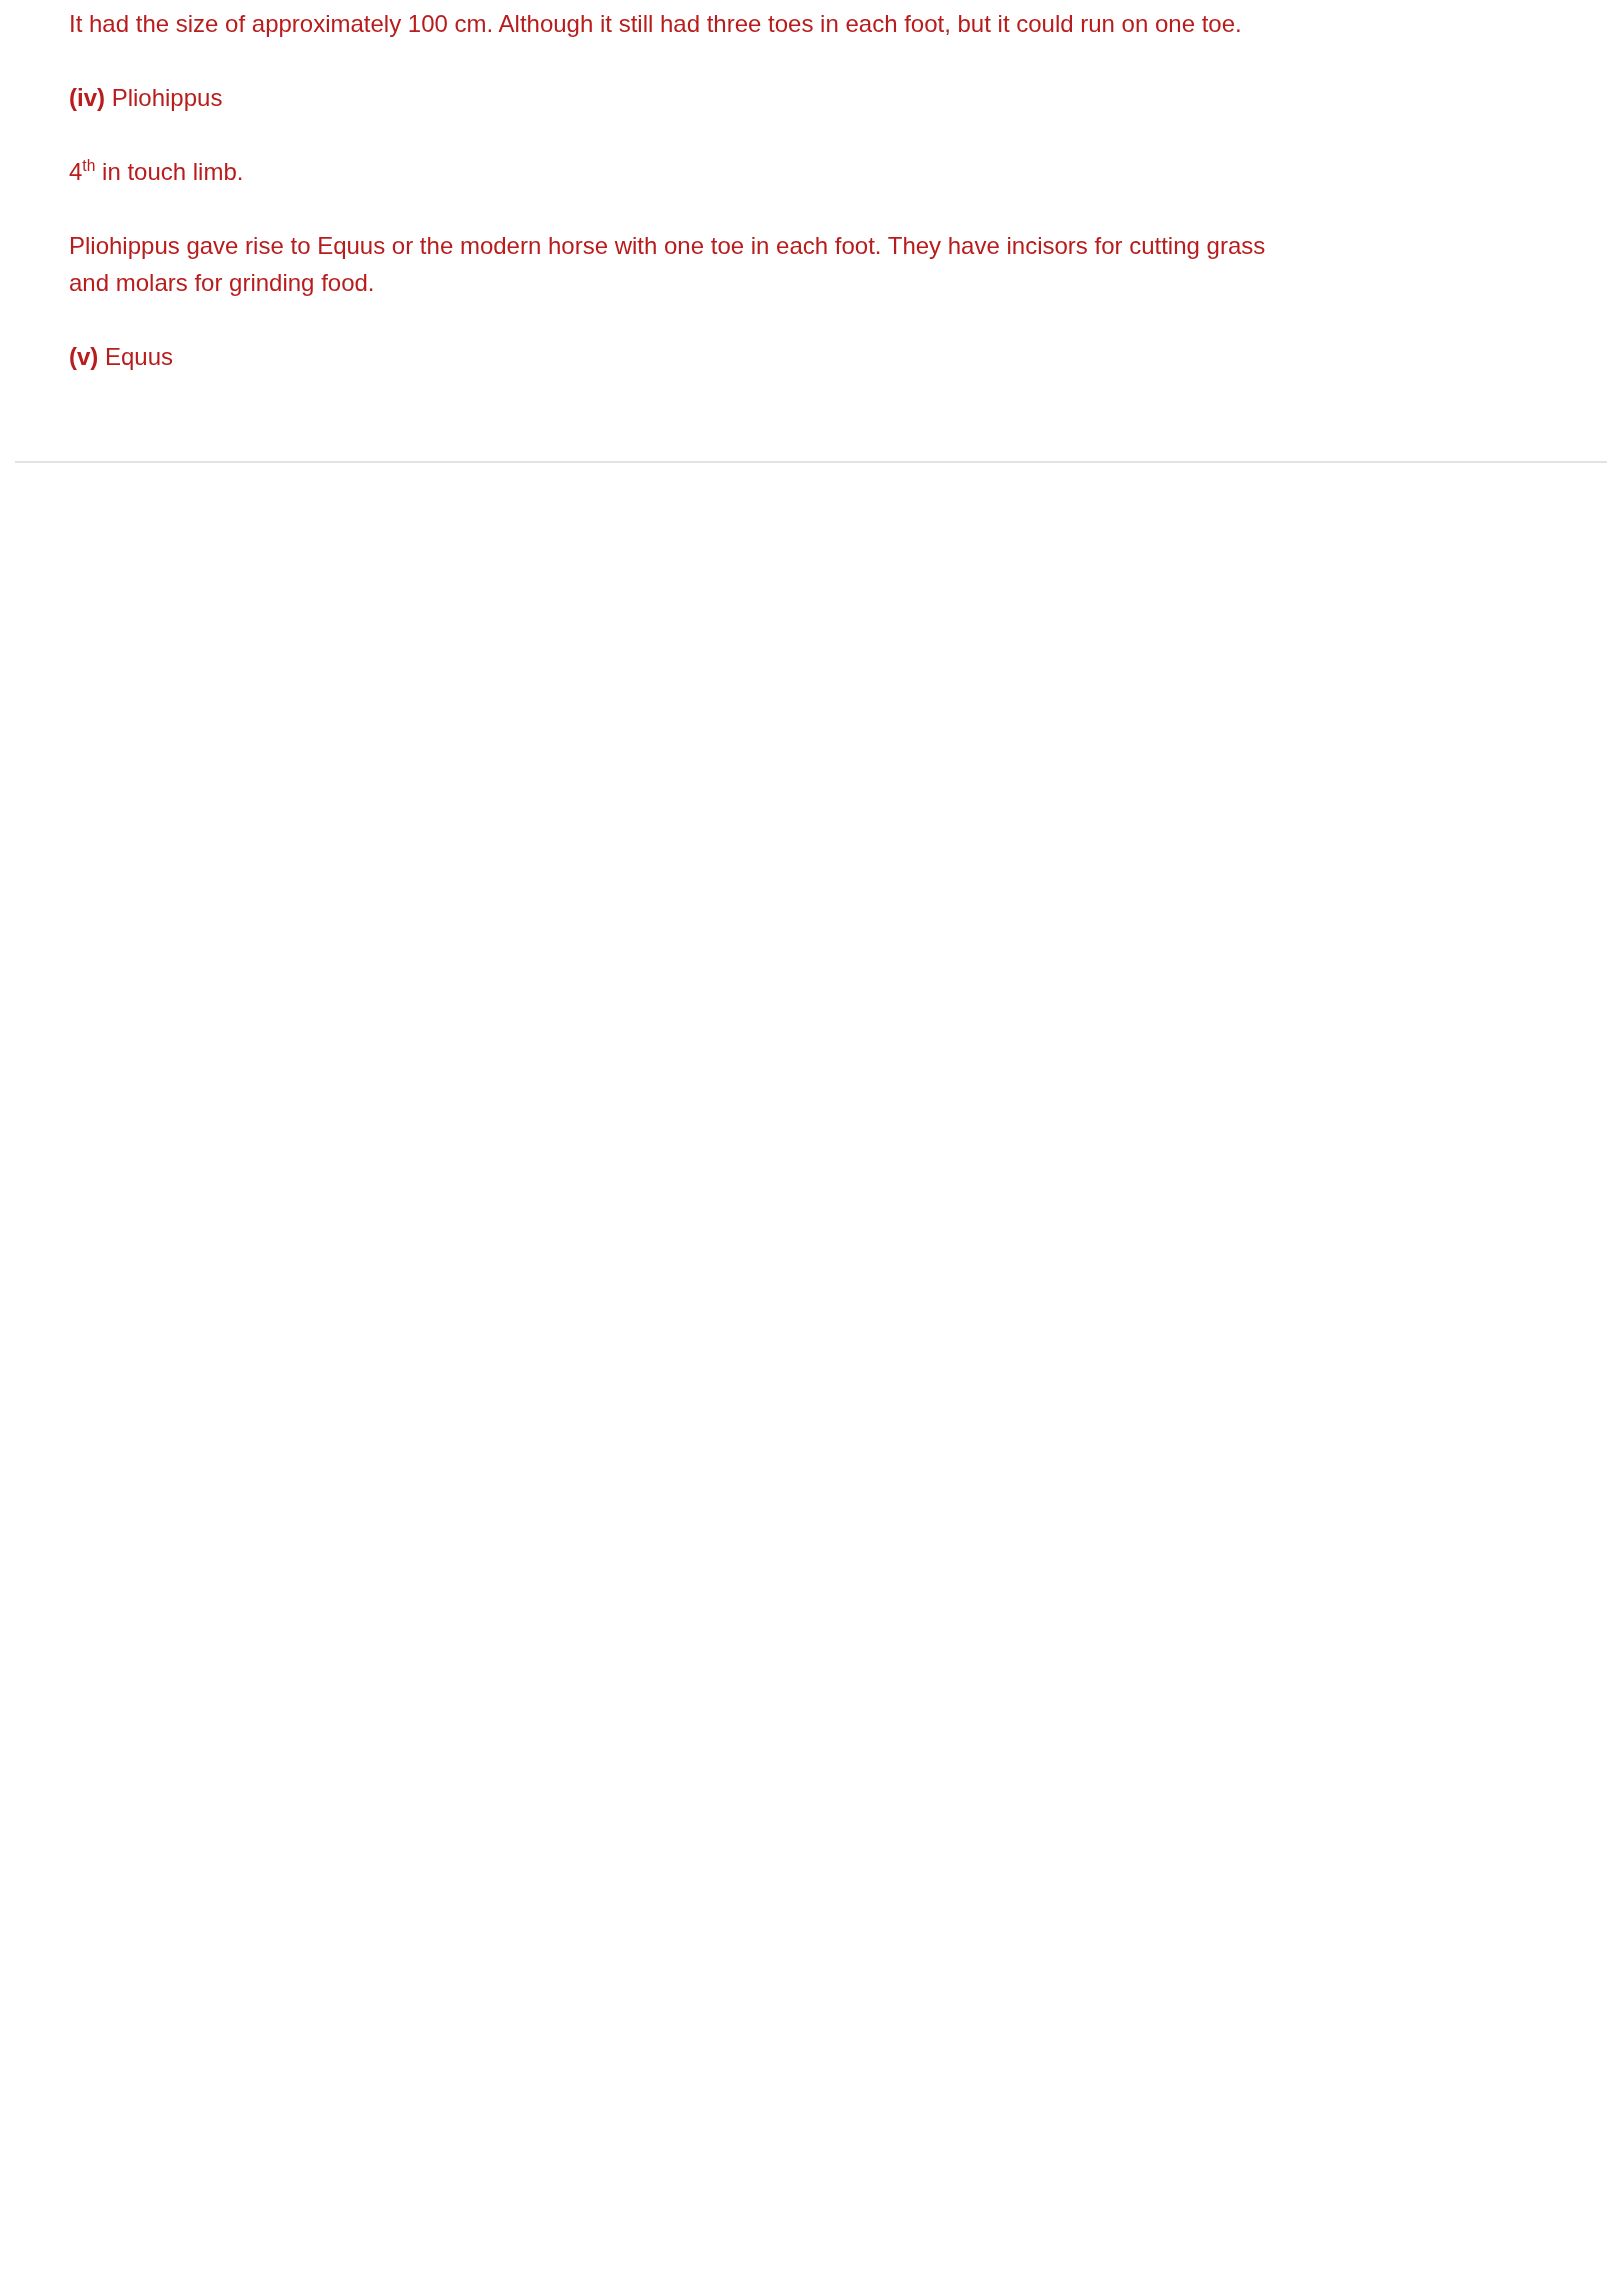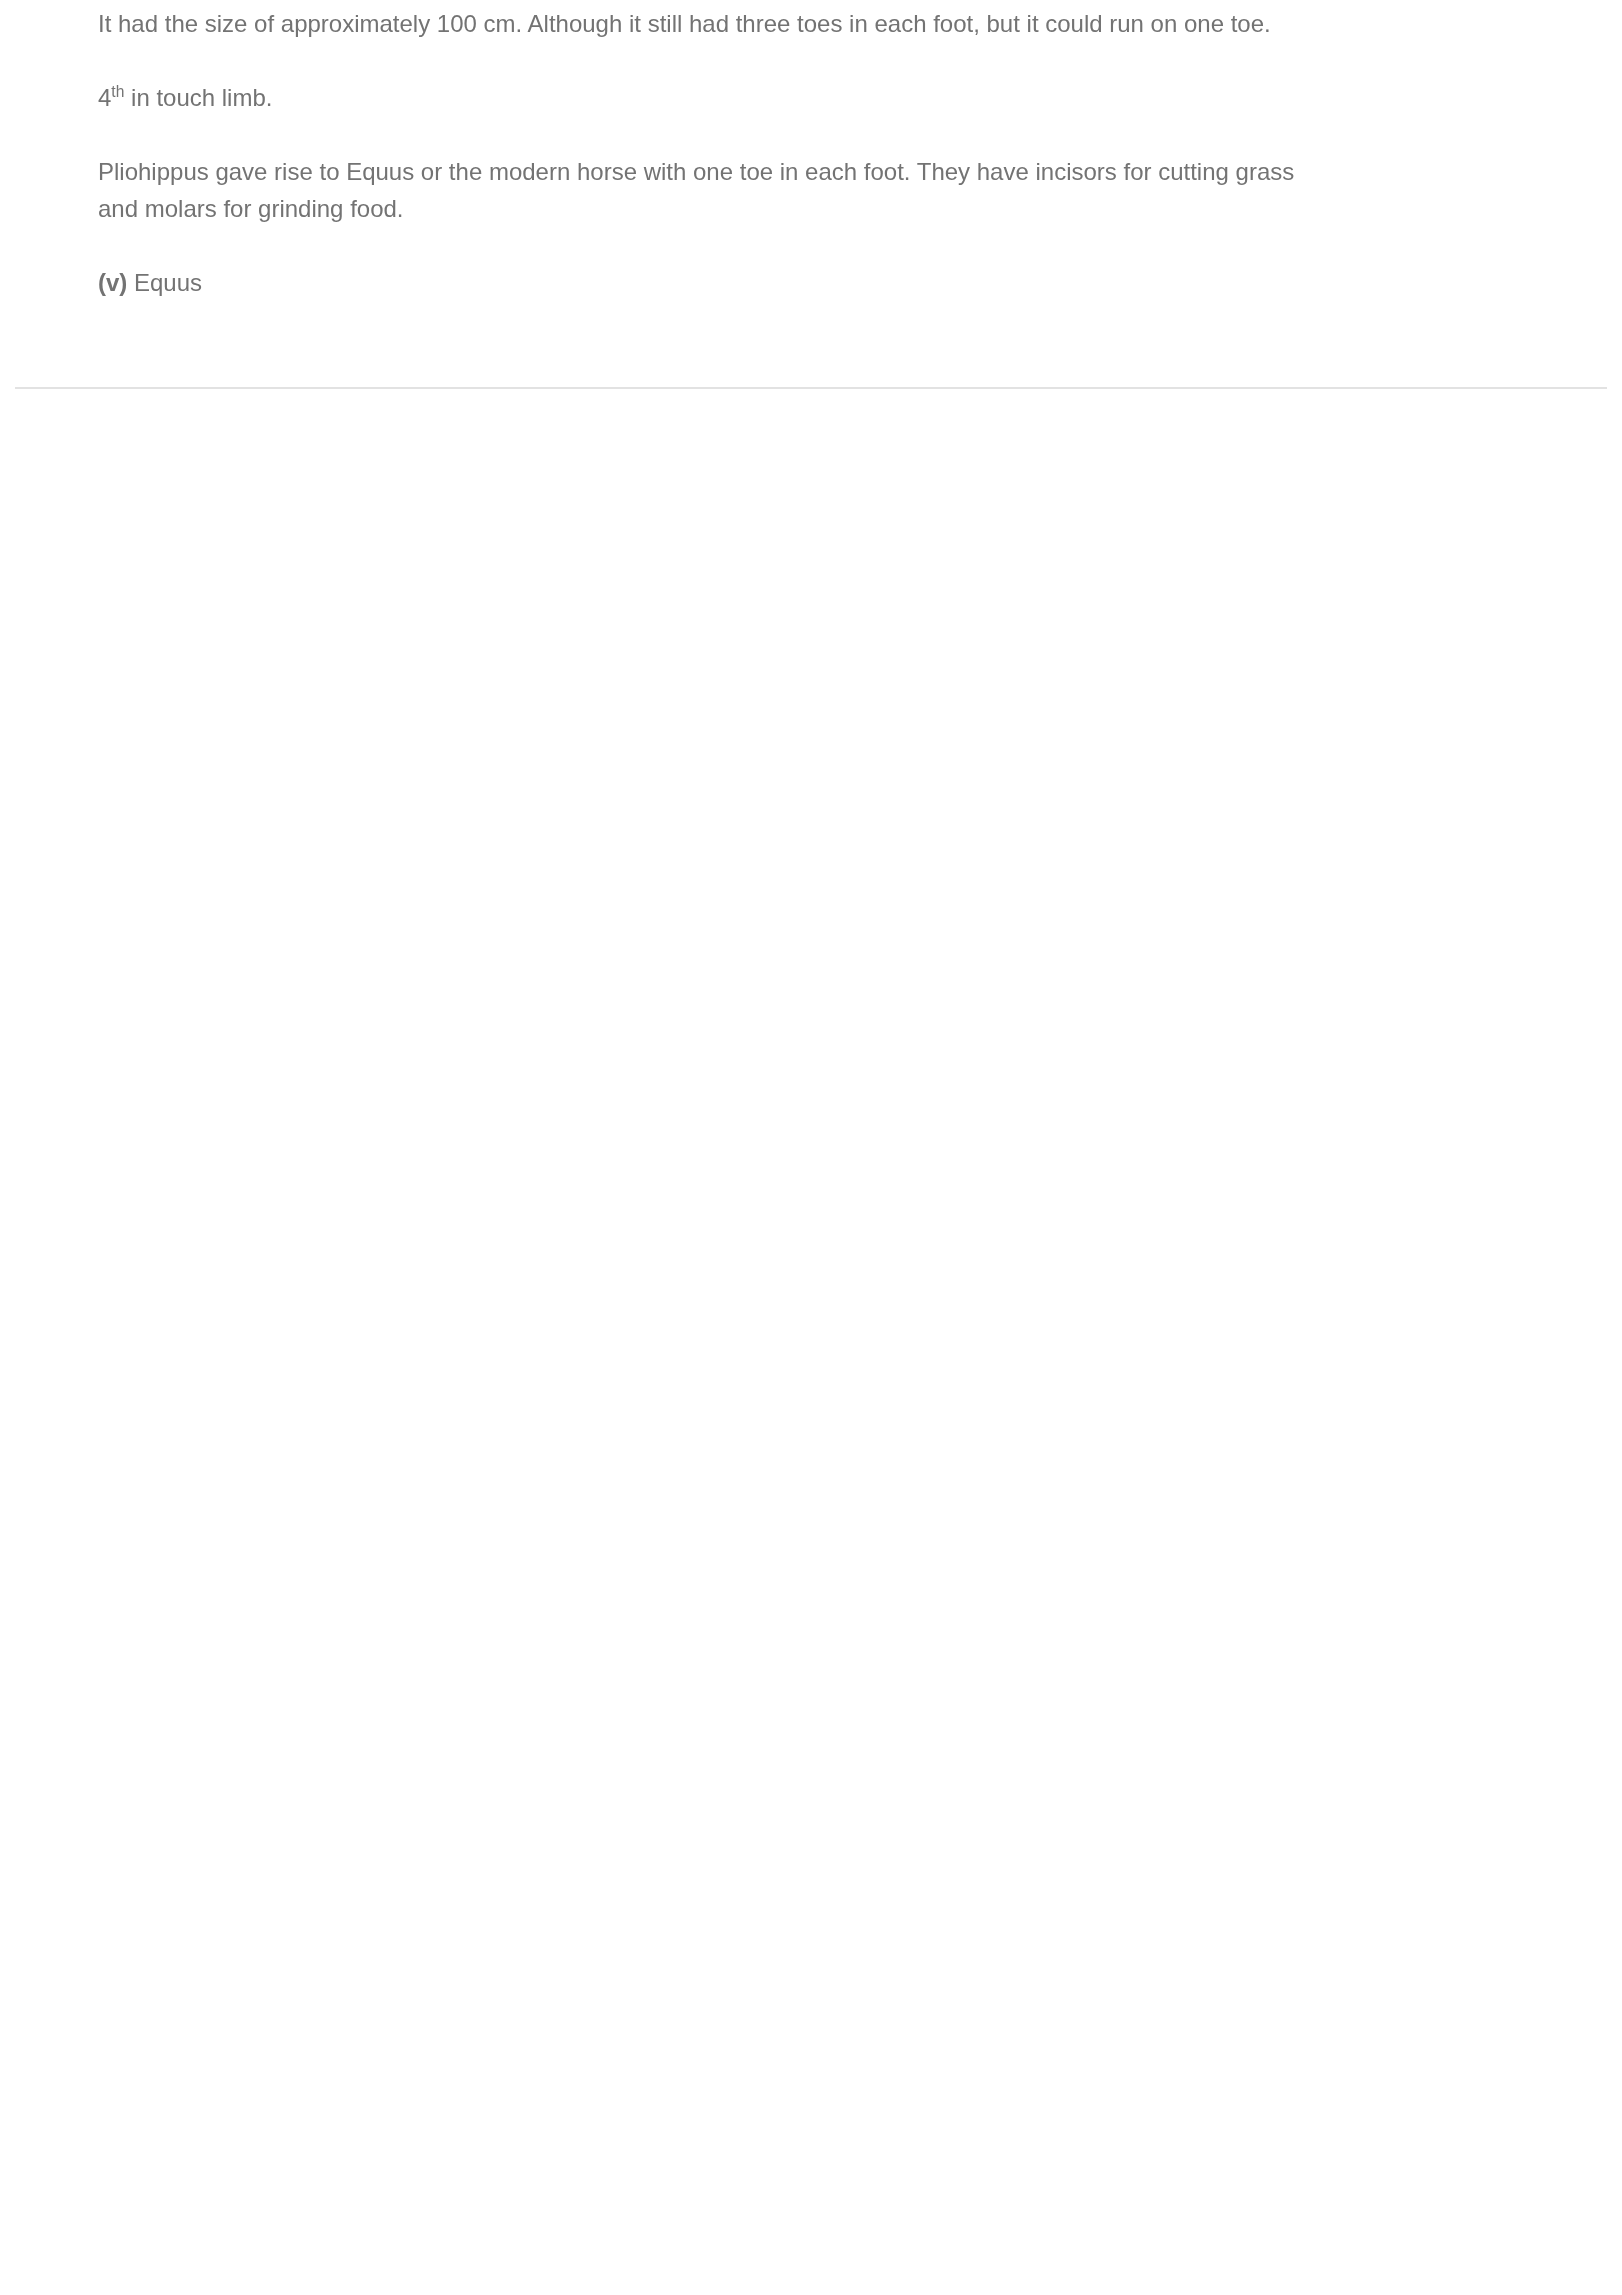--- a/index.html
+++ b/index.html
@@ -32,23 +32,26 @@
     height: 2.6px;
     width: 1592px;
     margin: 86px 0 0 15px;
     background: #e2e2e2;
   }
 </style>
 </head>
 <body style="background: rgb(255, 255, 255);">
 
 <main class="page">
-  <div class="content" id="doc-content" style="color: #737373; margin-left: 29px;">
+  <div class="content" id="doc-content" style="color: #b91c1c;">
       <div class="block paragraph">
         <div class="line"><span class="seg">It had the size of approximately 100 cm. Although it still had three toes in each foot, but it could run on one toe.</span></div>
+      </div>
+      <div class="block heading">
+        <div class="line"><span class="seg bold">(iv)</span><span class="seg"> Pliohippus</span></div>
       </div>
       <div class="block paragraph">
         <div class="line"><span class="seg">4</span><sup class="seg">th</sup><span class="seg"> in touch limb.</span></div>
       </div>
       <div class="block paragraph">
         <div class="line"><span class="seg">Pliohippus gave rise to Equus or the modern horse with one toe in each foot. They have incisors for cutting grass</span></div>
         <div class="line"><span class="seg">and molars for grinding food.</span></div>
       </div>
       <div class="block heading">
         <div class="line"><span class="seg bold">(v)</span><span class="seg"> Equus</span></div>

